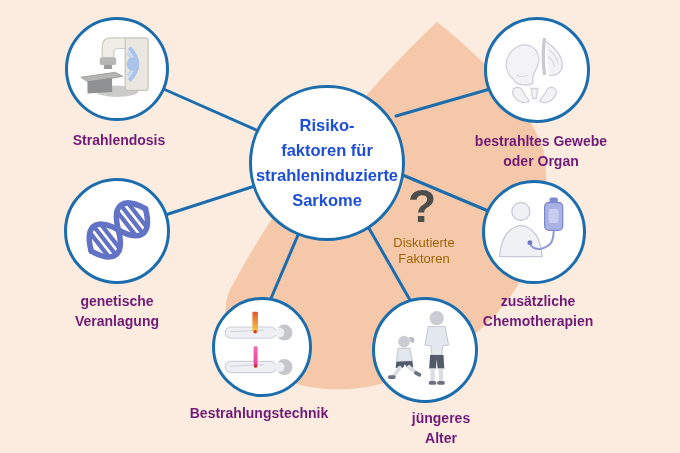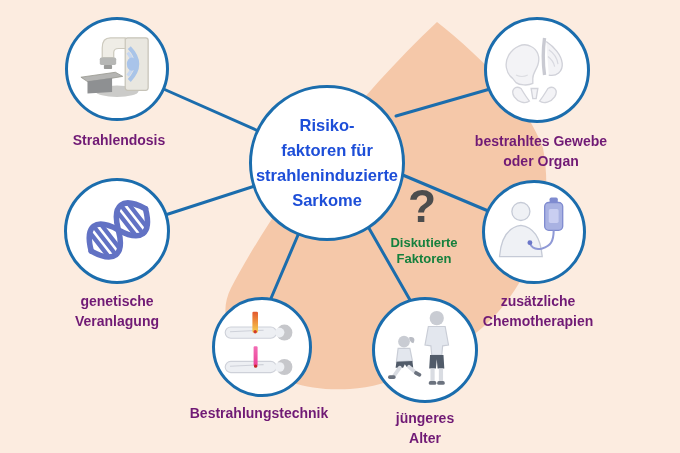--- a/index.html
+++ b/index.html
@@ -18,21 +18,21 @@
     font-weight:bold; color:#1d4ed8; font-size:16.5px; line-height:25px;
     text-align:center; white-space:pre;
   }
   .label {
     position:absolute; transform:translateX(-50%);
     font-weight:bold; color:#701a75; font-size:14px; line-height:20px;
     text-align:center; white-space:pre;
   }
   .discussed-label {
     position:absolute; transform:translateX(-50%);
-    font-weight:bold; color:#15803d; font-size:13px; line-height:16px;
+    font-weight:normal; color:#a16207; font-size:13px; line-height:16px;
     text-align:center; white-space:pre;
   }
   .qmark {
     position:absolute; transform:translateX(-50%);
     font-weight:bold; color:#4d4d4d; font-size:46px; line-height:46px;
   }
 </style>
 </head>
 <body>
 
@@ -168,20 +168,20 @@
       <circle cx="25" cy="40" r="7" fill="#c9ccd3"></circle>
       <path d="M31,35 C37,33 39,38 36,42 C33,41 31,38 31,35 Z" fill="#b9bcc4"></path>
       <path d="M18,48 L32,48 L35,63 L16,64 Z" fill="#e3e7ee" stroke="#c9cdd6" stroke-width="1.4"></path>
       <path d="M16,64 L35,63 L36,71 L28,70 L26,67 L24,71 L15,71 Z" fill="#515b69"></path>
       <path d="M20,71 L13,81" stroke="#d9dce2" stroke-width="4.5" stroke-linecap="round" fill="none"></path>
       <path d="M31,70 L39,77" stroke="#d9dce2" stroke-width="4.5" stroke-linecap="round" fill="none"></path>
       <rect x="6" y="80" width="9" height="4.5" rx="2" fill="#6b727e"></rect>
       <rect x="37" y="76" width="9" height="4.5" rx="2" fill="#6b727e" transform="rotate(28 41 78)"></rect>
     </svg>
   </div>
-  <div class="label" style="left:425px; top:408px;">jüngeres
+  <div class="label" style="left:441px; top:408px;">jüngeres
 Alter</div>
 
   <div class="qmark" style="left:422px; top:183px;">?</div>
   <div class="discussed-label" style="left:424px; top:235px;">Diskutierte
 Faktoren</div>
 
 </div>
 
 </body></html>

